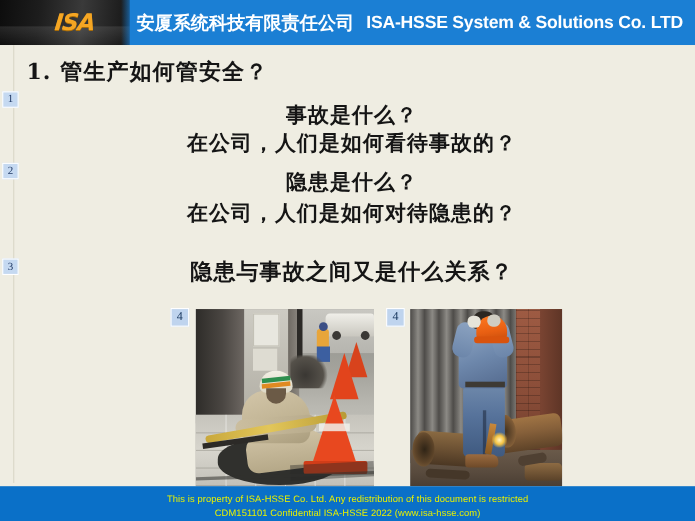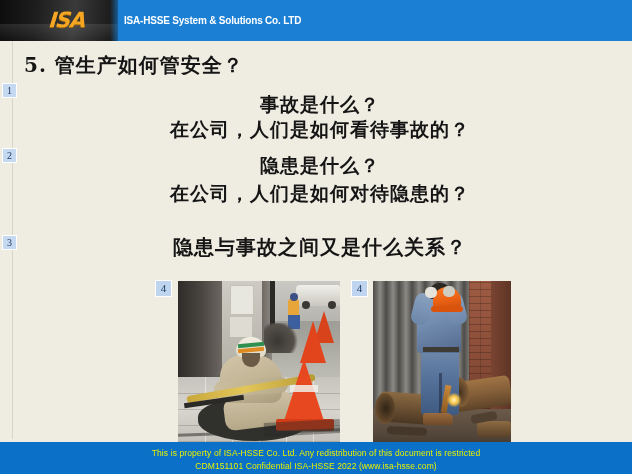--- a/index.html
+++ b/index.html
@@ -70,23 +70,24 @@
   }
   #header-title-cn {
     font-family: "DejaVu Sans", sans-serif;
     font-size: 16.5px;
     font-weight: bold;
     color: #ffffff;
     letter-spacing: 0px;
   }
   #header-title-en {
     font-family: "Liberation Sans", sans-serif;
-    font-size: 10px;
+    font-size: 16px;
     font-weight: bold;
     color: #ffffff;
+    margin-left: 11px;
     letter-spacing: -0.2px;
   }
 
   
   #body-area {
     position: absolute;
     left: 0; top: 41px;
     width: 632px; height: 401px;
     background: #EFEDE2;
   }
@@ -472,32 +473,33 @@
 </head>
 <body>
 
 <div id="slide">
 
   <div id="header">
     <div id="header-dark"></div>
     <div id="logo-text">ISA</div>
     <div id="header-blue-edge"></div>
     <div id="header-title">
+      <span id="header-title-cn">安厦系统科技有限责任公司</span>
       <span id="header-title-en">ISA-HSSE  System &amp; Solutions Co. LTD</span>
     </div>
   </div>
 
   <div id="body-area"></div>
   <div id="left-rule"></div>
 
   <div class="marker" id="marker-1">1</div>
   <div class="marker" id="marker-2">2</div>
   <div class="marker" id="marker-3">3</div>
 
-  <div id="slide-title">5. 管生产如何管安全？</div>
+  <div id="slide-title">1. 管生产如何管安全？</div>
 
   <div class="qline" id="q1a">事故是什么？</div>
   <div class="qline" id="q1b">在公司，人们是如何看待事故的？</div>
   <div class="qline" id="q2a">隐患是什么？</div>
   <div class="qline" id="q2b">在公司，人们是如何对待隐患的？</div>
   <div class="qline" id="q3">隐患与事故之间又是什么关系？</div>
 
   <div class="marker-img" id="marker-4a">4</div>
   <div class="marker-img" id="marker-4b">4</div>
 

